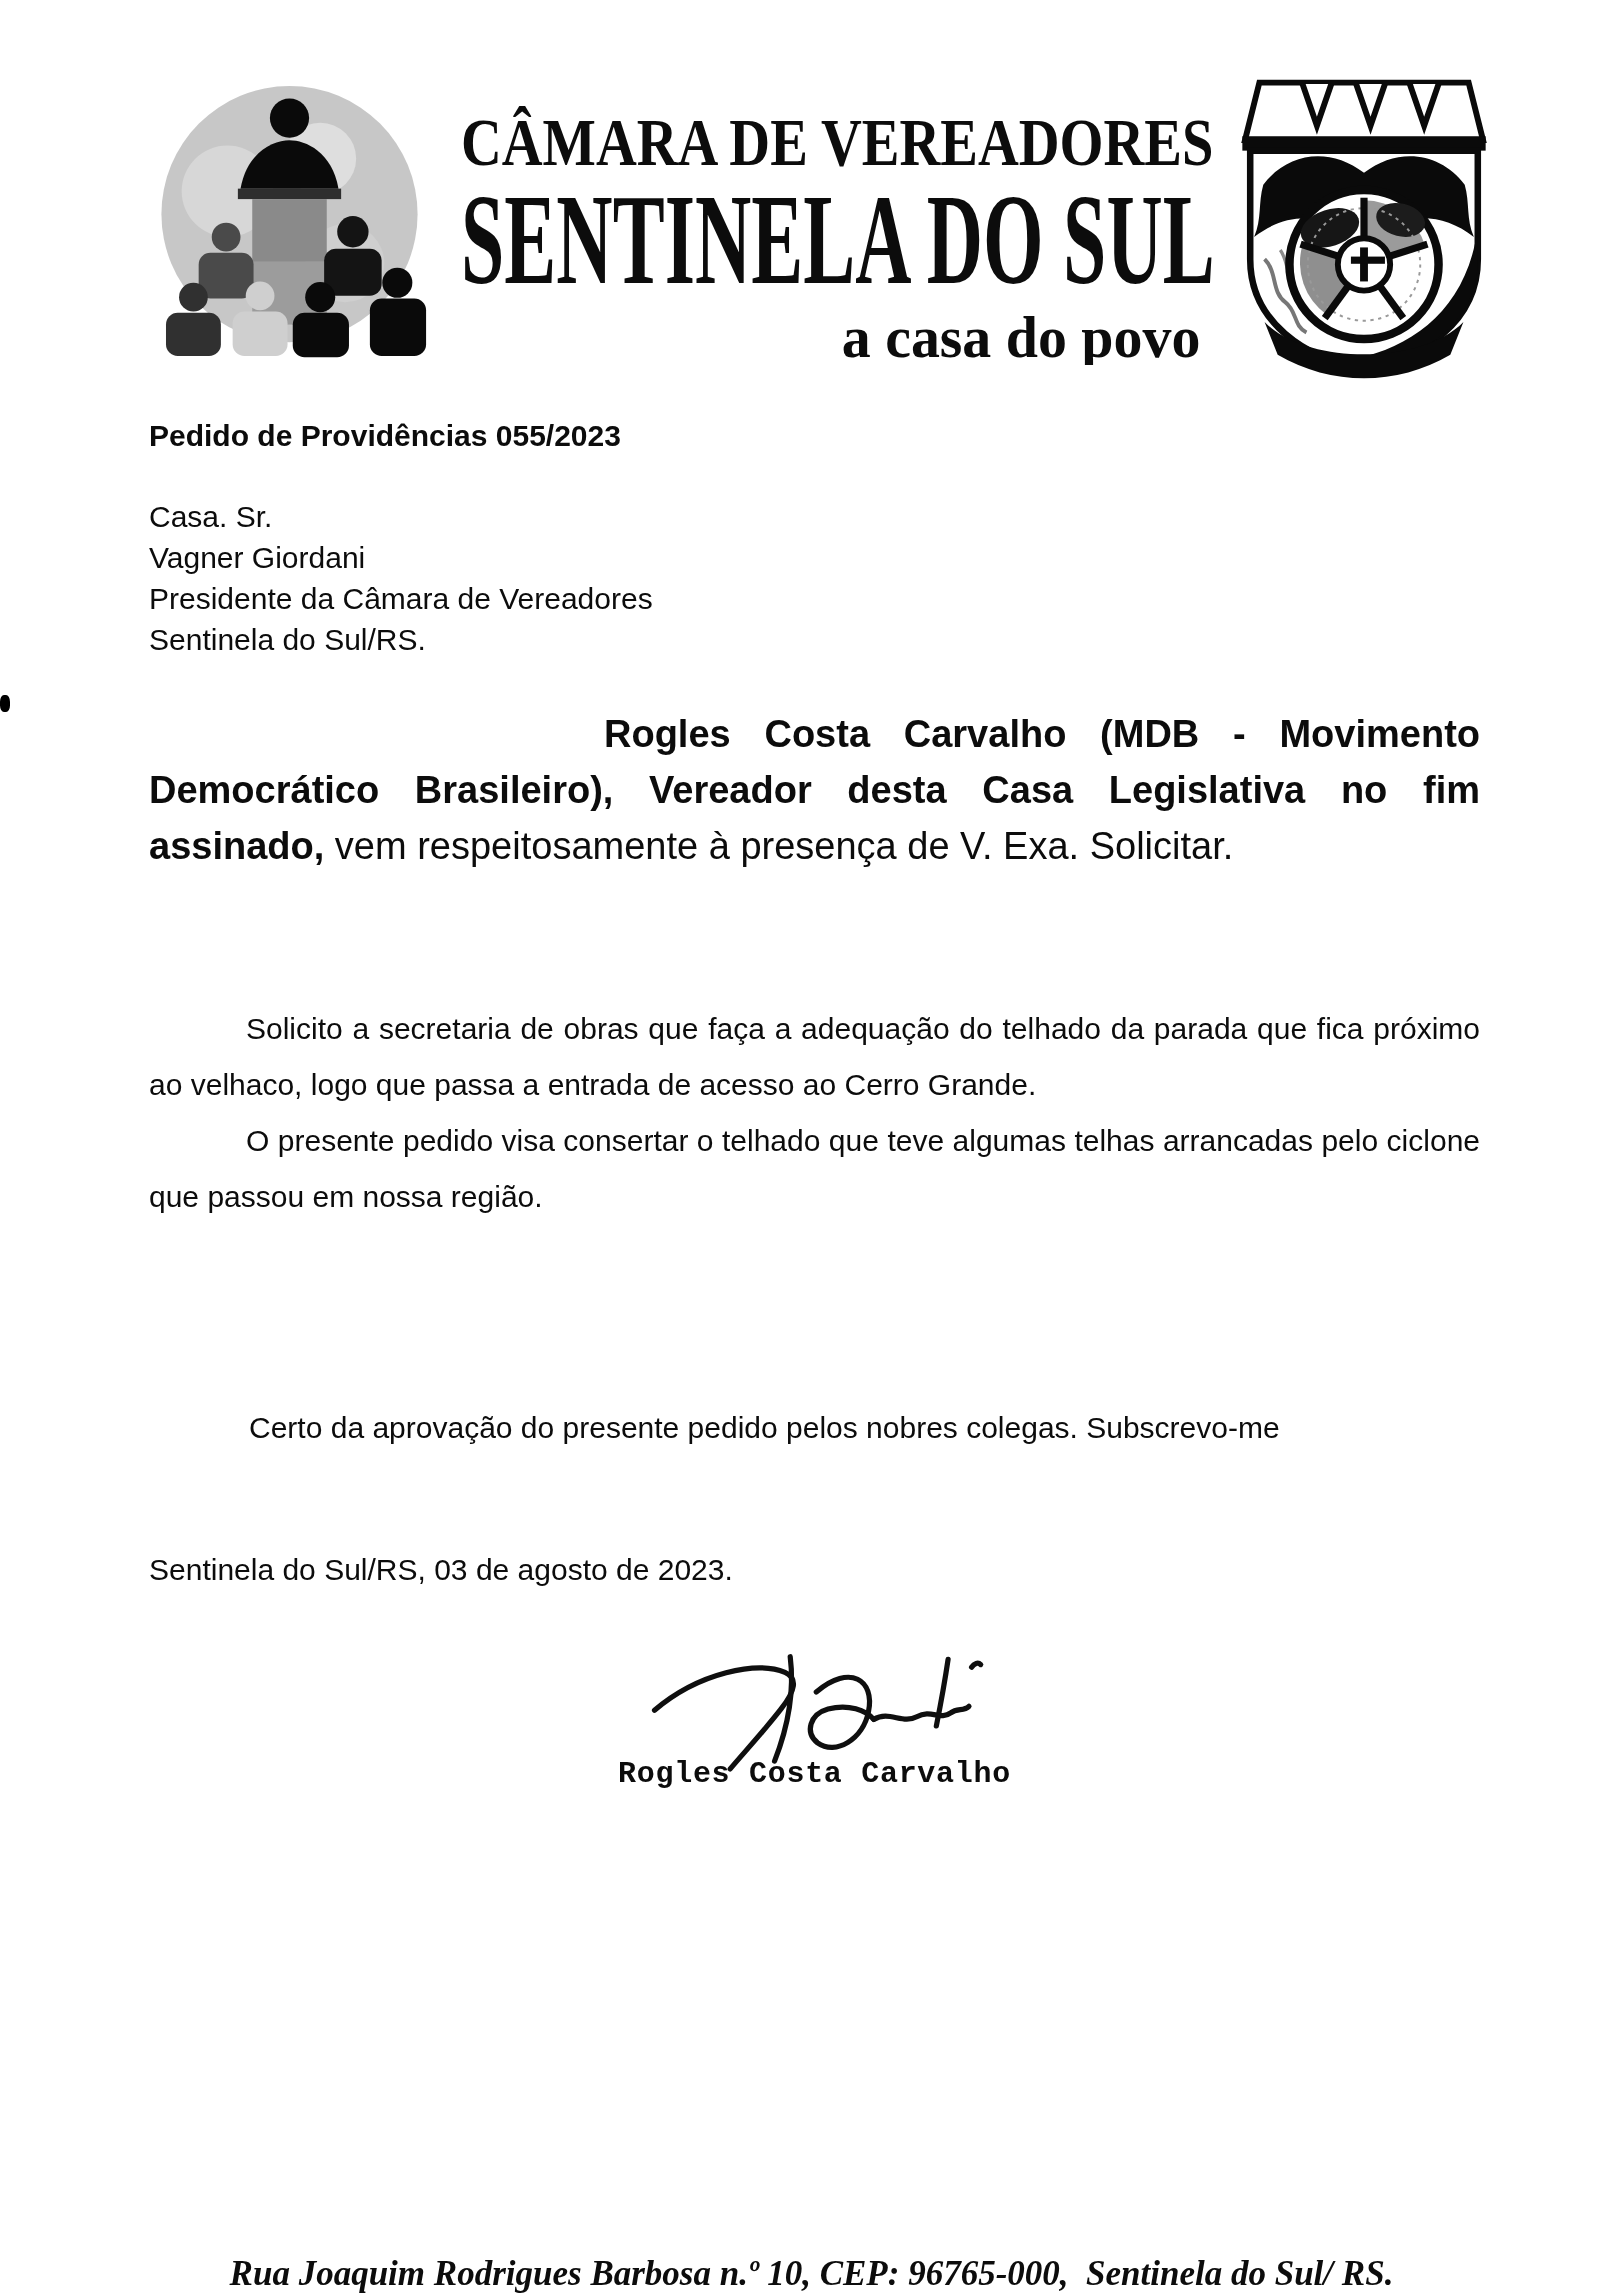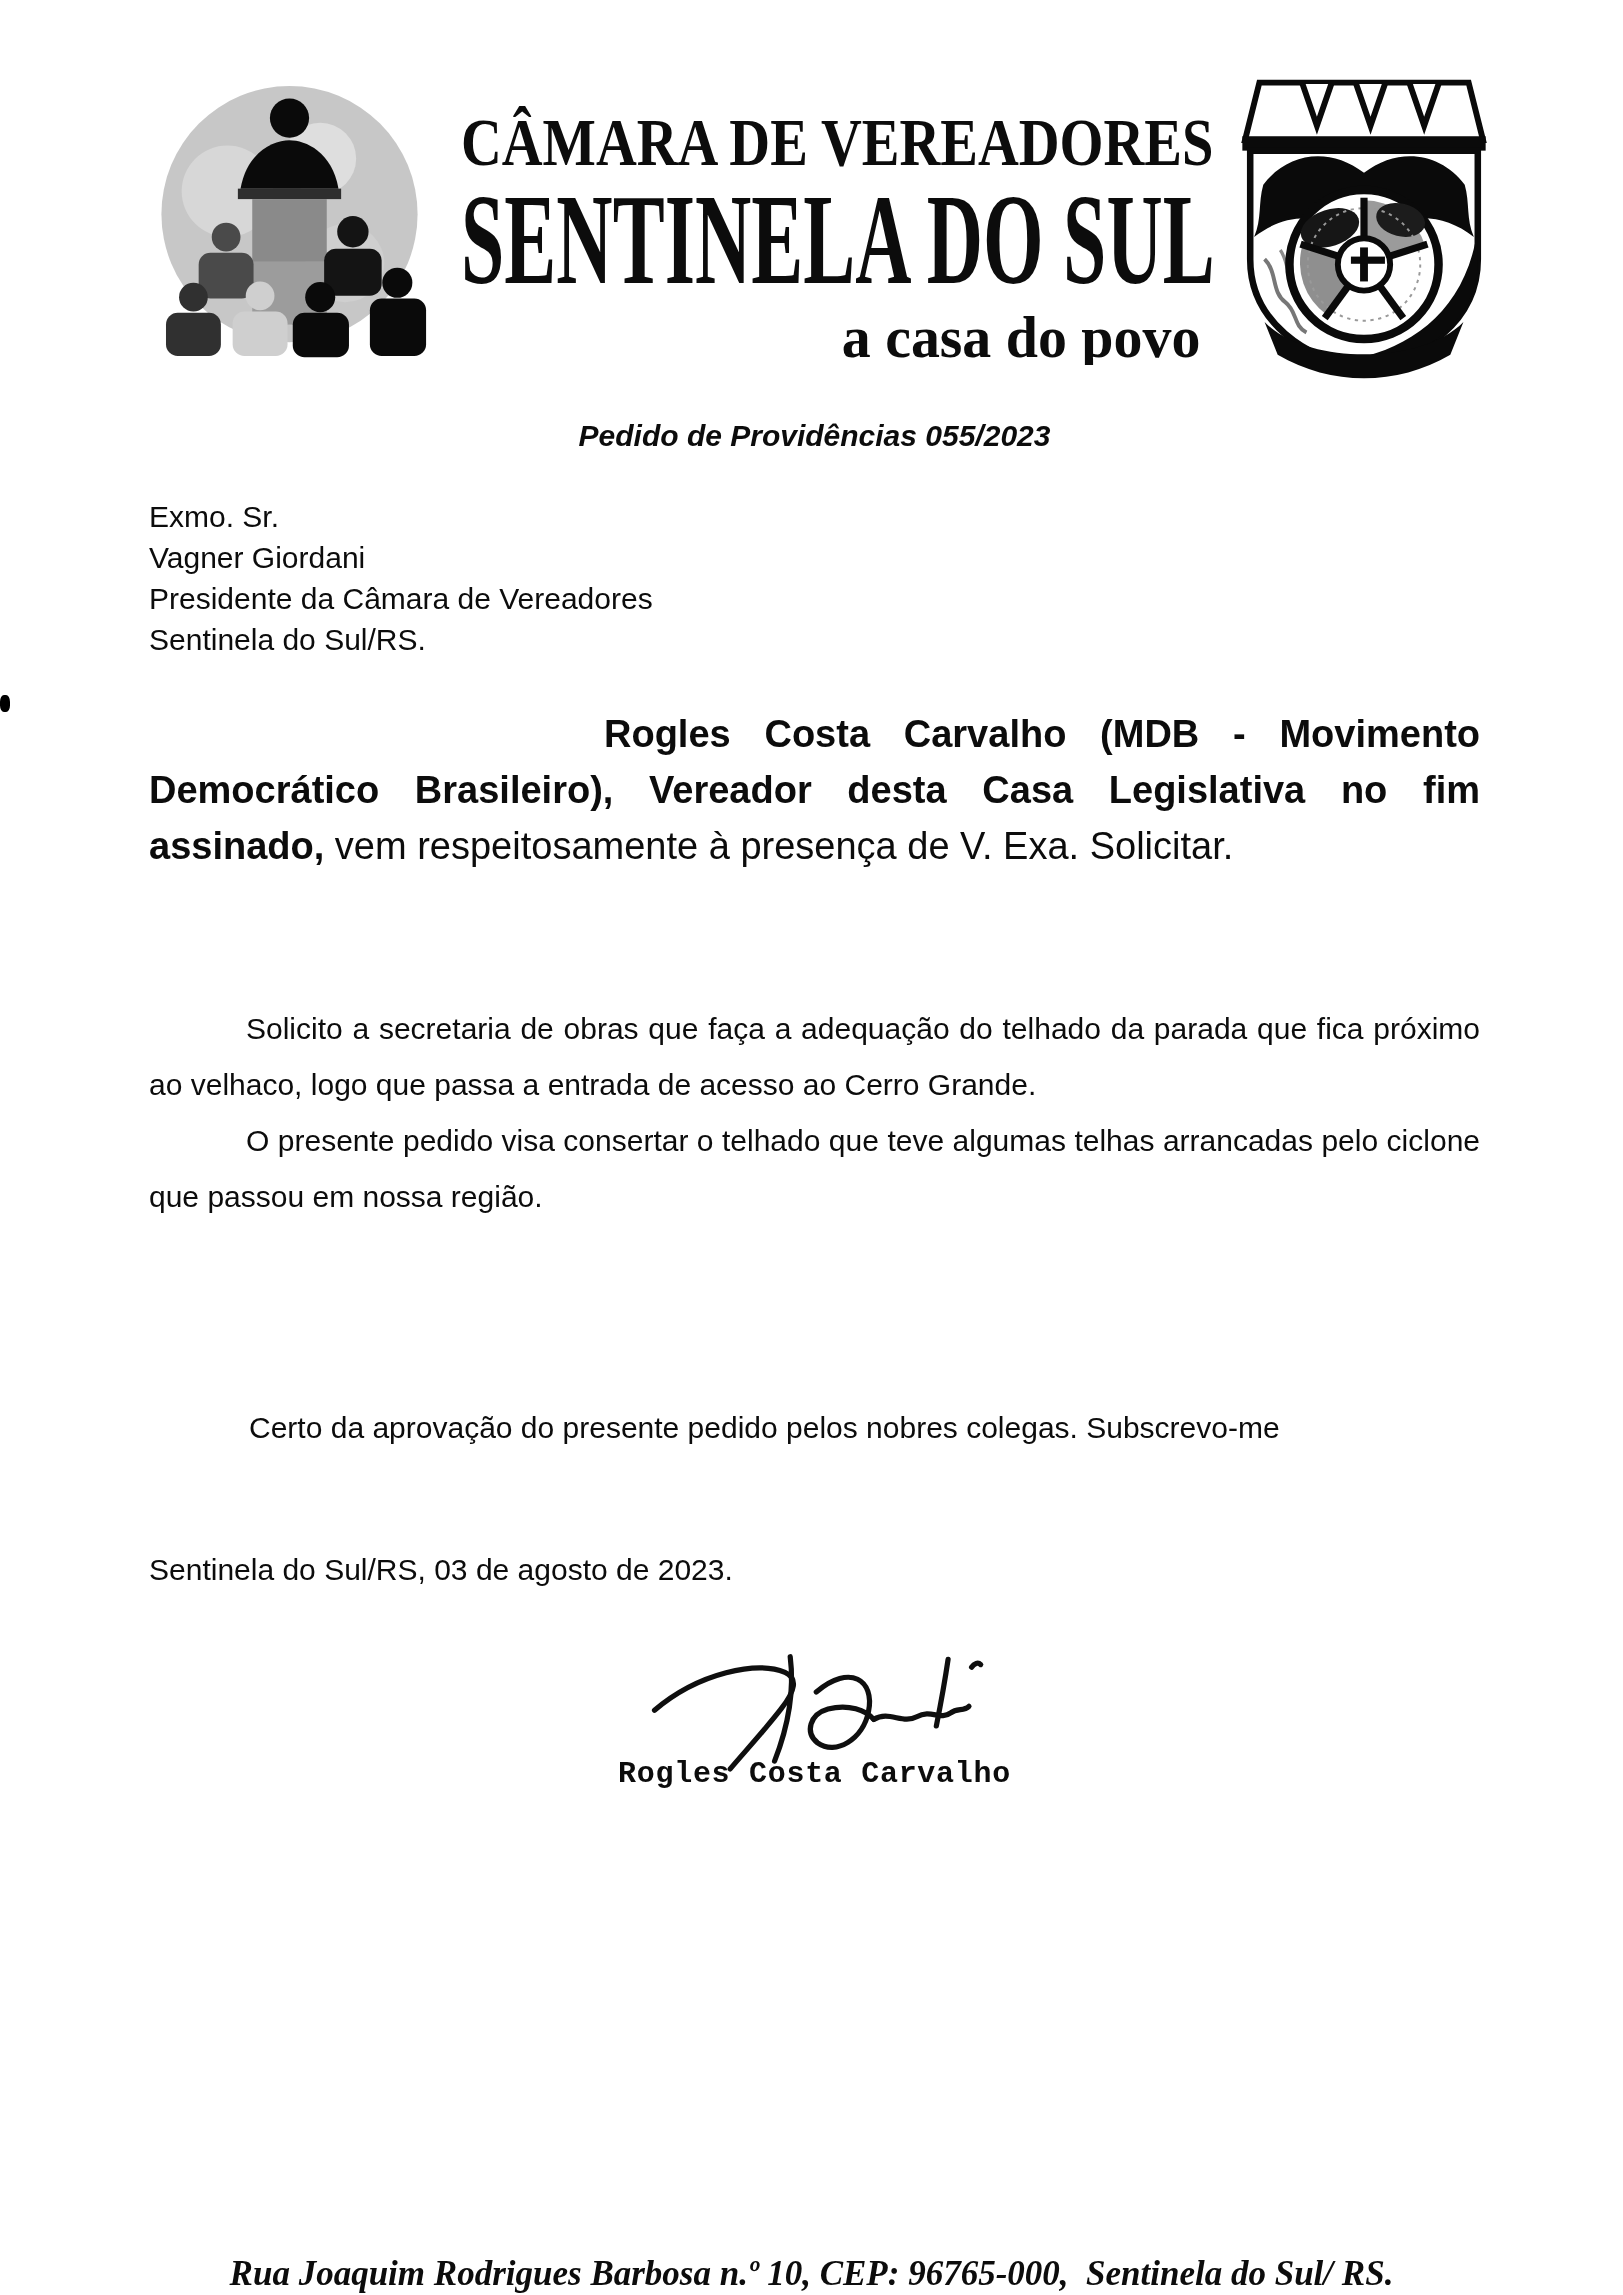--- a/index.html
+++ b/index.html
@@ -12,21 +12,21 @@
   
   .logo-left  { position:absolute; left:149px; top:67px; }
   .header-svg { position:absolute; left:461px; top:90px; }
   .crest      { position:absolute; left:1225px; top:63px; }
   .header-svg text {
     font-family:"Liberation Serif","DejaVu Serif",serif;
     font-weight:bold; fill:#0c0c0c;
   }
   
   .content { position:absolute; left:149px; top:0; width:1331px; }
-  .title     { margin-top:419px; text-align:center; font-size:30px; font-weight:bold;font-style:italic; }
+  .title     { margin-top:419px; font-size:30px; font-weight:bold; }
   .addressee { margin-top:43px; font-size:30px; line-height:41px; }
   .intro     { margin-top:46px; font-size:38px; line-height:56px;
                text-align:justify; text-indent:455px; }
   .intro .b  { font-weight:bold; }
   .body-p    { font-size:30px; line-height:56px; text-align:justify; text-indent:97px; }
   .body-p.first { margin-top:127px; }
   .closing   { margin-top:175px; font-size:30px; line-height:56px; text-indent:100px; }
   .dateline  { margin-top:97px; font-size:30px; }
   .sig-block { text-align:center;font-family:Liberation Mono, monospace; }
   .signature-svg { display:block; margin:58px auto -25px auto; }
@@ -128,21 +128,21 @@
     <rect x="192" y="296" width="52" height="11" fill="#0a0a0a"></rect>
 
     <path d="M60 396 C124 462 300 462 364 396 L344 446 C262 494 162 494 80 446 Z" fill="#0a0a0a"></path>
   </svg>
 
   <div class="content">
 
     <div class="title">Pedido de Providências 055/2023</div>
 
     <div class="addressee">
-      <div>Exmo. Sr.</div>
+      <div>Casa. Sr.</div>
       <div>Vagner Giordani</div>
       <div>Presidente da Câmara de Vereadores</div>
       <div>Sentinela do Sul/RS.</div>
     </div>
 
     <p class="intro"><span class="b">Rogles Costa Carvalho (MDB - Movimento Democrático Brasileiro), Vereador desta Casa Legislativa no fim assinado,</span><span> vem respeitosamente à presença de V. Exa. Solicitar.</span></p>
 
     <p class="body-p first">Solicito a secretaria de obras que faça a adequação do telhado da parada que fica próximo ao velhaco, logo que passa a entrada de acesso ao Cerro Grande.</p>
     <p class="body-p">O presente pedido visa consertar o telhado que teve algumas telhas arrancadas pelo ciclone que passou em nossa região.</p>
 

